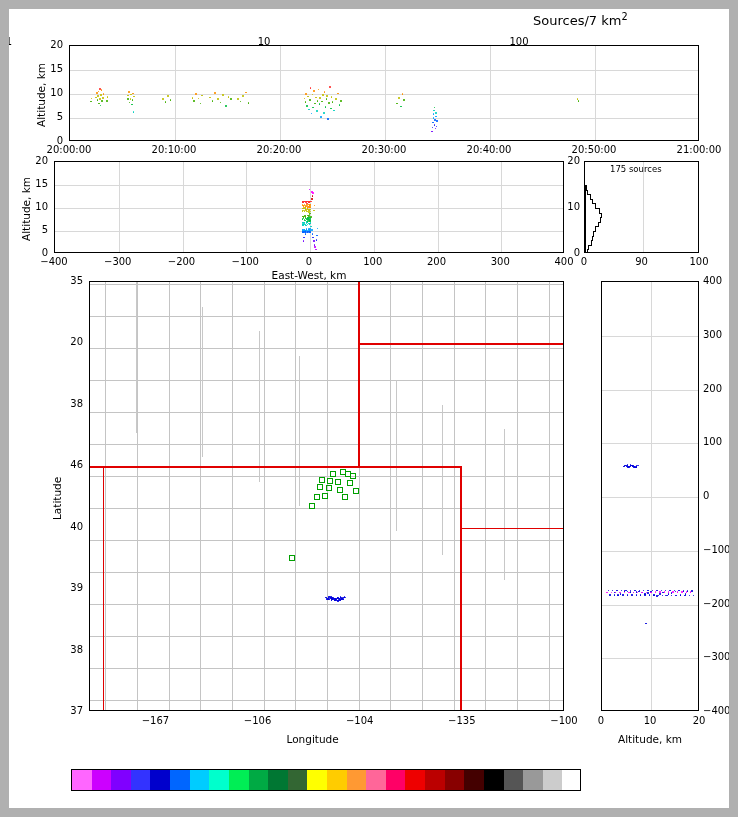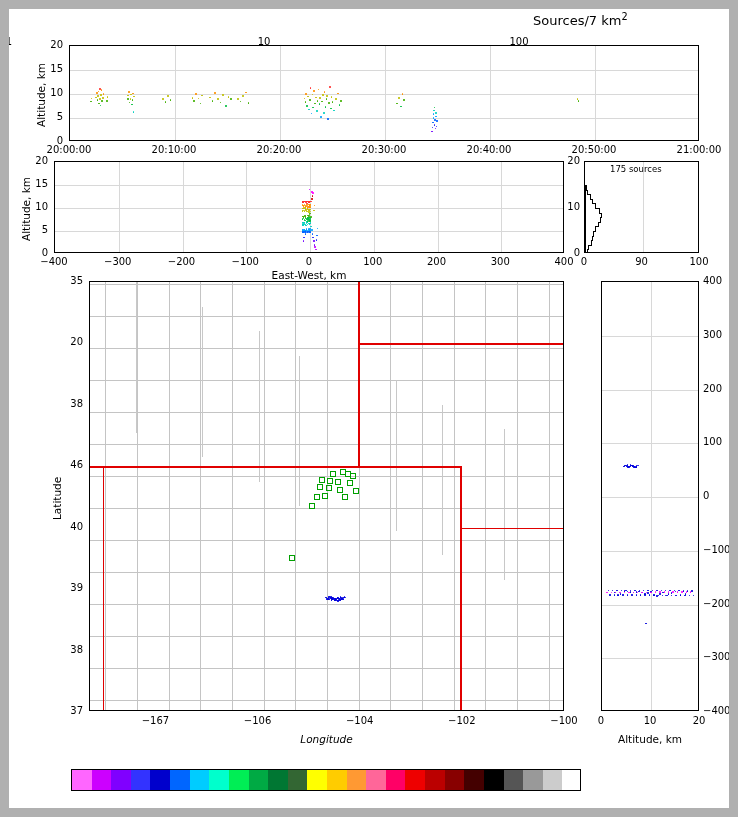--- a/index.html
+++ b/index.html
@@ -604,31 +604,31 @@
       <div class="pt" style="left:251.88333333333307px; top:316.79437275309084px; width:1.5px; height:1.5px; background:#0000dd;"></div>
       <div class="pt" style="left:252.58333333333306px; top:316.1016850394329px; width:1.5px; height:1.5px; background:#0000dd;"></div>
       <div class="pt" style="left:253.28333333333305px; top:314.9543175240755px; width:1.5px; height:1.5px; background:#0000dd;"></div>
       <div class="pt" style="left:253.98333333333306px; top:314.4071546092819px; width:1.5px; height:1.5px; background:#0000dd;"></div>
       <div class="pt" style="left:254.68333333333305px; top:314.96325535554223px; width:1.5px; height:1.5px; background:#0000dd;"></div>
     </div>
   <div id="ax4-lbl">
       <div class="tick-lbl" style="left:122.39784946236546px; top:706px; width:48px; text-align:center;">−167</div>
       <div class="tick-lbl" style="left:224.5483870967741px; top:706px; width:48px; text-align:center;">−106</div>
       <div class="tick-lbl" style="left:326.69892473118273px; top:706px; width:48px; text-align:center;">−104</div>
-      <div class="tick-lbl" style="left:428.84946236559136px; top:706px; width:48px; text-align:center;">−102</div>
+      <div class="tick-lbl" style="left:428.84946236559136px; top:706px; width:48px; text-align:center;">−135</div>
       <div class="tick-lbl" style="left:531px; top:706px; width:48px; text-align:center;">−100</div>
       <div class="tick-lbl" style="left:54px; top:696px; width:20px; text-align:right;">37</div>
       <div class="tick-lbl" style="left:54px; top:634.5714285714286px; width:20px; text-align:right;">38</div>
       <div class="tick-lbl" style="left:54px; top:573.1428571428571px; width:20px; text-align:right;">39</div>
       <div class="tick-lbl" style="left:54px; top:511.7142857142858px; width:20px; text-align:right;">40</div>
       <div class="tick-lbl" style="left:54px; top:450.28571428571433px; width:20px; text-align:right;">46</div>
       <div class="tick-lbl" style="left:54px; top:388.85714285714283px; width:20px; text-align:right;">38</div>
       <div class="tick-lbl" style="left:54px; top:327.42857142857144px; width:20px; text-align:right;">20</div>
       <div class="tick-lbl" style="left:54px; top:266px; width:20px; text-align:right;">35</div>
-      <div class="ax-title" style="left:277.5px; top:724px; width:80px; text-align:center;font-style:italic;">Longitude</div>
+      <div class="ax-title" style="left:277.5px; top:724px; width:80px; text-align:left;">Longitude</div>
       <div class="ax-title rot90" style="left:42px; top:511px;">Latitude</div>
     </div>
 
   <div class="axes" id="ax5" style="left:592px; top:272px; width:98px; height:430px;">
       <div class="gridline-v" style="left:49px;"></div>
       <div class="gridline-h" style="top:376.25px;"></div>
       <div class="gridline-h" style="top:322.5px;"></div>
       <div class="gridline-h" style="top:268.75px;"></div>
       <div class="gridline-h" style="top:215px;"></div>
       <div class="gridline-h" style="top:161.25px;"></div>

